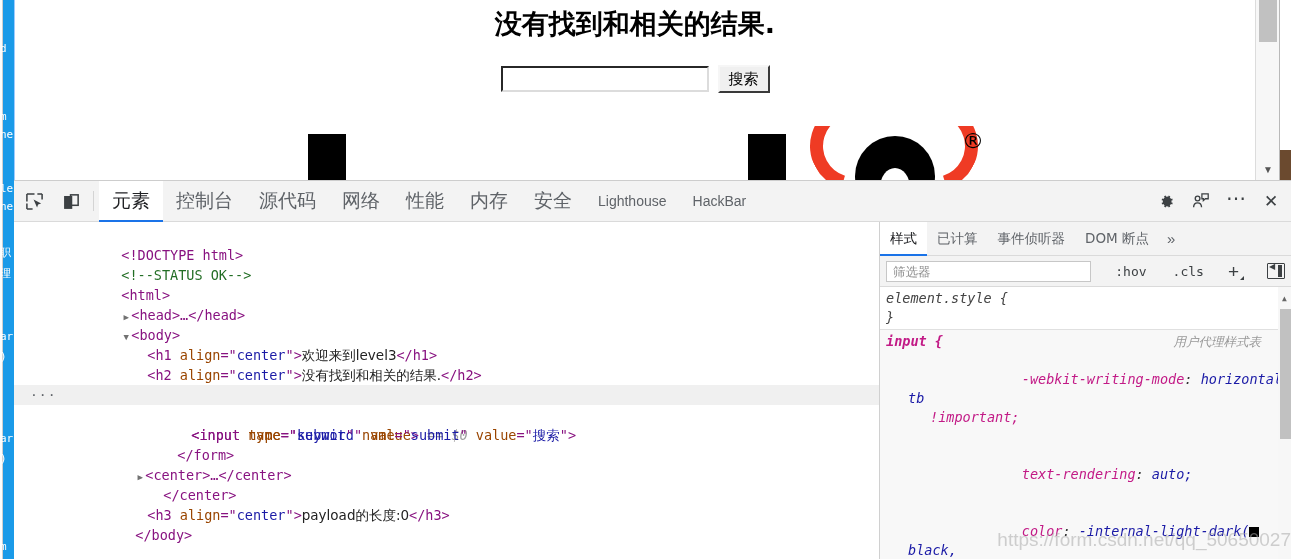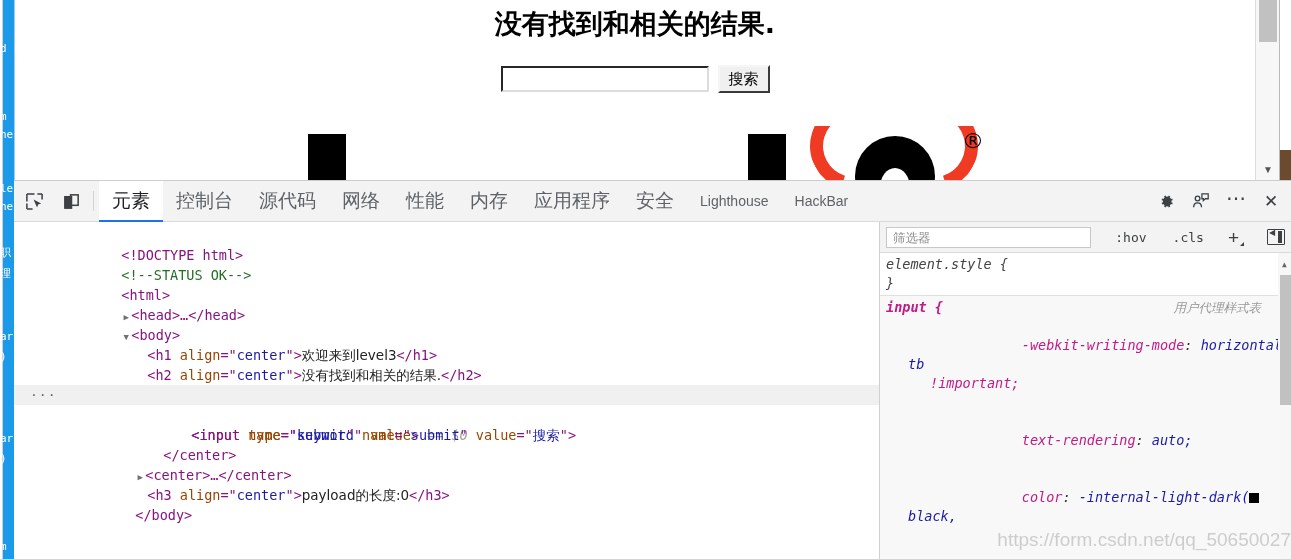--- a/index.html
+++ b/index.html
@@ -306,21 +306,20 @@
         </svg>
       </div>
       <div class="dt-sep"></div>
 
       <div class="dt-tab active">元素</div>
       <div class="dt-tab">控制台</div>
       <div class="dt-tab">源代码</div>
       <div class="dt-tab">网络</div>
       <div class="dt-tab">性能</div>
       <div class="dt-tab">内存</div>
-      <div class="dt-tab">应用程序</div>
       <div class="dt-tab">安全</div>
       <div class="dt-tab latin">Lighthouse</div>
       <div class="dt-tab latin">HackBar</div>
 
       <div class="dt-right">
         <div class="dt-icon-btn">
           <svg width="17" height="17" viewBox="0 0 20 20">
             <path fill="#3c4043" d="M10 6.6a3.4 3.4 0 100 6.8 3.4 3.4 0 000-6.8zm0 5.2a1.8 1.8 0 110-3.6 1.8 1.8 0 010 3.6z"></path>
             <path fill="#3c4043" d="M17.3 11.4l-1.5-.3a5.9 5.9 0 000-2.2l1.5-.3-.5-2-1.5.4a6 6 0 00-1.5-1.6l.7-1.4-1.8-1-.8 1.3a5.9 5.9 0 00-2.2 0L8.9 2.9l-1.8 1 .7 1.4A6 6 0 006.3 7l-1.5-.4-.5 2 1.5.3a5.9 5.9 0 000 2.2l-1.5.3.5 2 1.5-.4a6 6 0 001.5 1.6l-.7 1.4 1.8 1 .8-1.3a5.9 5.9 0 002.2 0l.8 1.3 1.8-1-.7-1.4a6 6 0 001.5-1.6l1.5.4.5-2z"></path>
           </svg>
@@ -376,44 +375,54 @@
 
         <div class="dom-row selected">
           <span class="ellipsis-badge">···</span>
           <span style="padding-left:96px"></span><span class="tag">&lt;input </span><span class="attr">name</span><span class="tag">="</span><span class="val">keyword</span><span class="tag">" </span><span class="attr">value</span><span class="tag">&gt;</span><span class="dollar"> </span><span class="dollar">== $0</span>
         </div>
 
         <div class="dom-row">
           <span style="padding-left:96px"></span><span class="tag">&lt;input </span><span class="attr">type</span><span class="tag">="</span><span class="val">submit</span><span class="tag">" </span><span class="attr">name</span><span class="tag">="</span><span class="val">submit</span><span class="tag">" </span><span class="attr">value</span><span class="tag">="</span><span class="val">搜索</span><span class="tag">"&gt;</span>
         </div>
 
+        <div class="dom-row">
+          <span style="padding-left:82px"></span><span class="tag">&lt;/form&gt;</span>
+        </div>
+
+        <div class="dom-row">
+          <span style="padding-left:40px"></span><span class="tw">▶</span><span class="tag">&lt;center&gt;…&lt;/center&gt;</span>
+        </div>
 
         <div class="dom-row">
           <span style="padding-left:68px"></span><span class="tag">&lt;/center&gt;</span>
         </div>
 
         <div class="dom-row">
-          <span style="padding-left:40px"></span><span class="tw">▶</span><span class="tag">&lt;center&gt;…&lt;/center&gt;</span>
-        </div>
-
-        <div class="dom-row">
           <span style="padding-left:52px"></span><span class="tag">&lt;</span><span class="tag">h3</span><span class="tag"> </span><span class="attr">align</span><span class="tag">="</span><span class="val">center</span><span class="tag">"&gt;</span><span class="txt">payload的长度:0</span><span class="tag">&lt;/h3&gt;</span>
         </div>
 
         <div class="dom-row">
           <span style="padding-left:40px"></span><span class="tag">&lt;/body&gt;</span>
         </div>
 
         <div class="dom-row">
           
         </div>
       </div>
 
       <div class="styles-pane">
 
+        <div class="sp-tabbar">
+          <div class="sp-tab active">样式</div>
+          <div class="sp-tab">已计算</div>
+          <div class="sp-tab">事件侦听器</div>
+          <div class="sp-tab">DOM 断点</div>
+          <div class="sp-more">»</div>
+        </div>
 
         <div class="sp-toolbar">
           <input class="sp-filter" type="text" placeholder="筛选器" style="">
           <div class="sp-btn">:hov</div>
           <div class="sp-btn">.cls</div>
           <div class="sp-plus">+</div>
           <div class="sp-sidebar-icon"></div>
         </div>
 
         <div class="sp-content">

